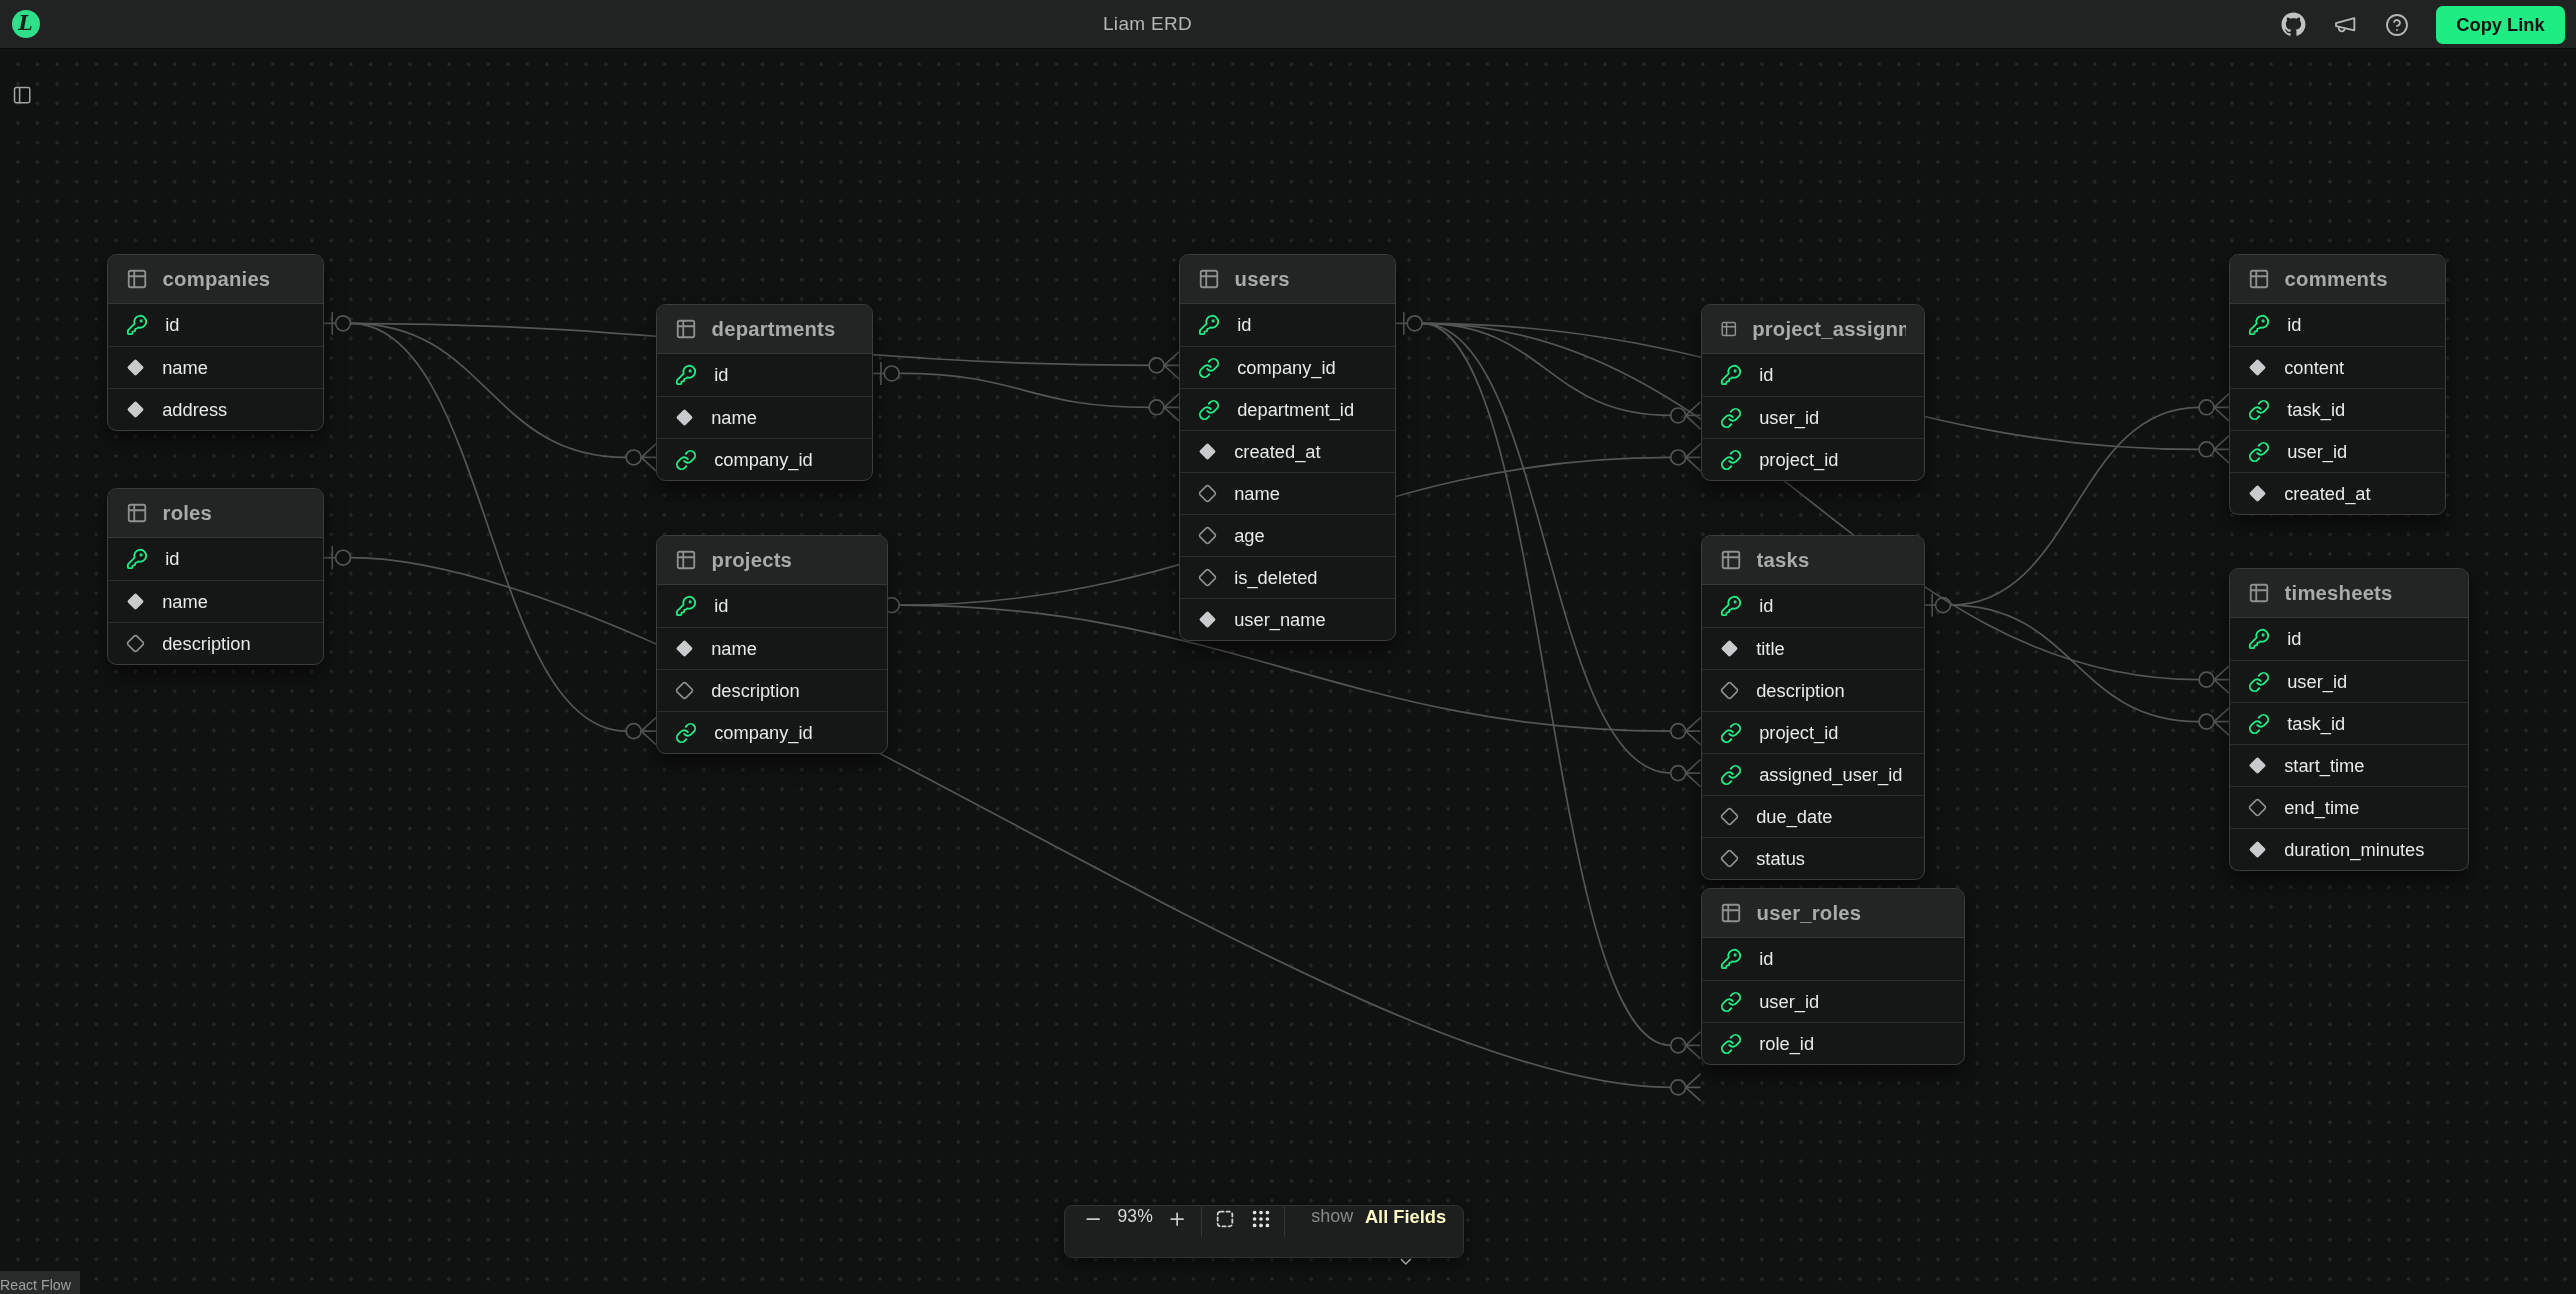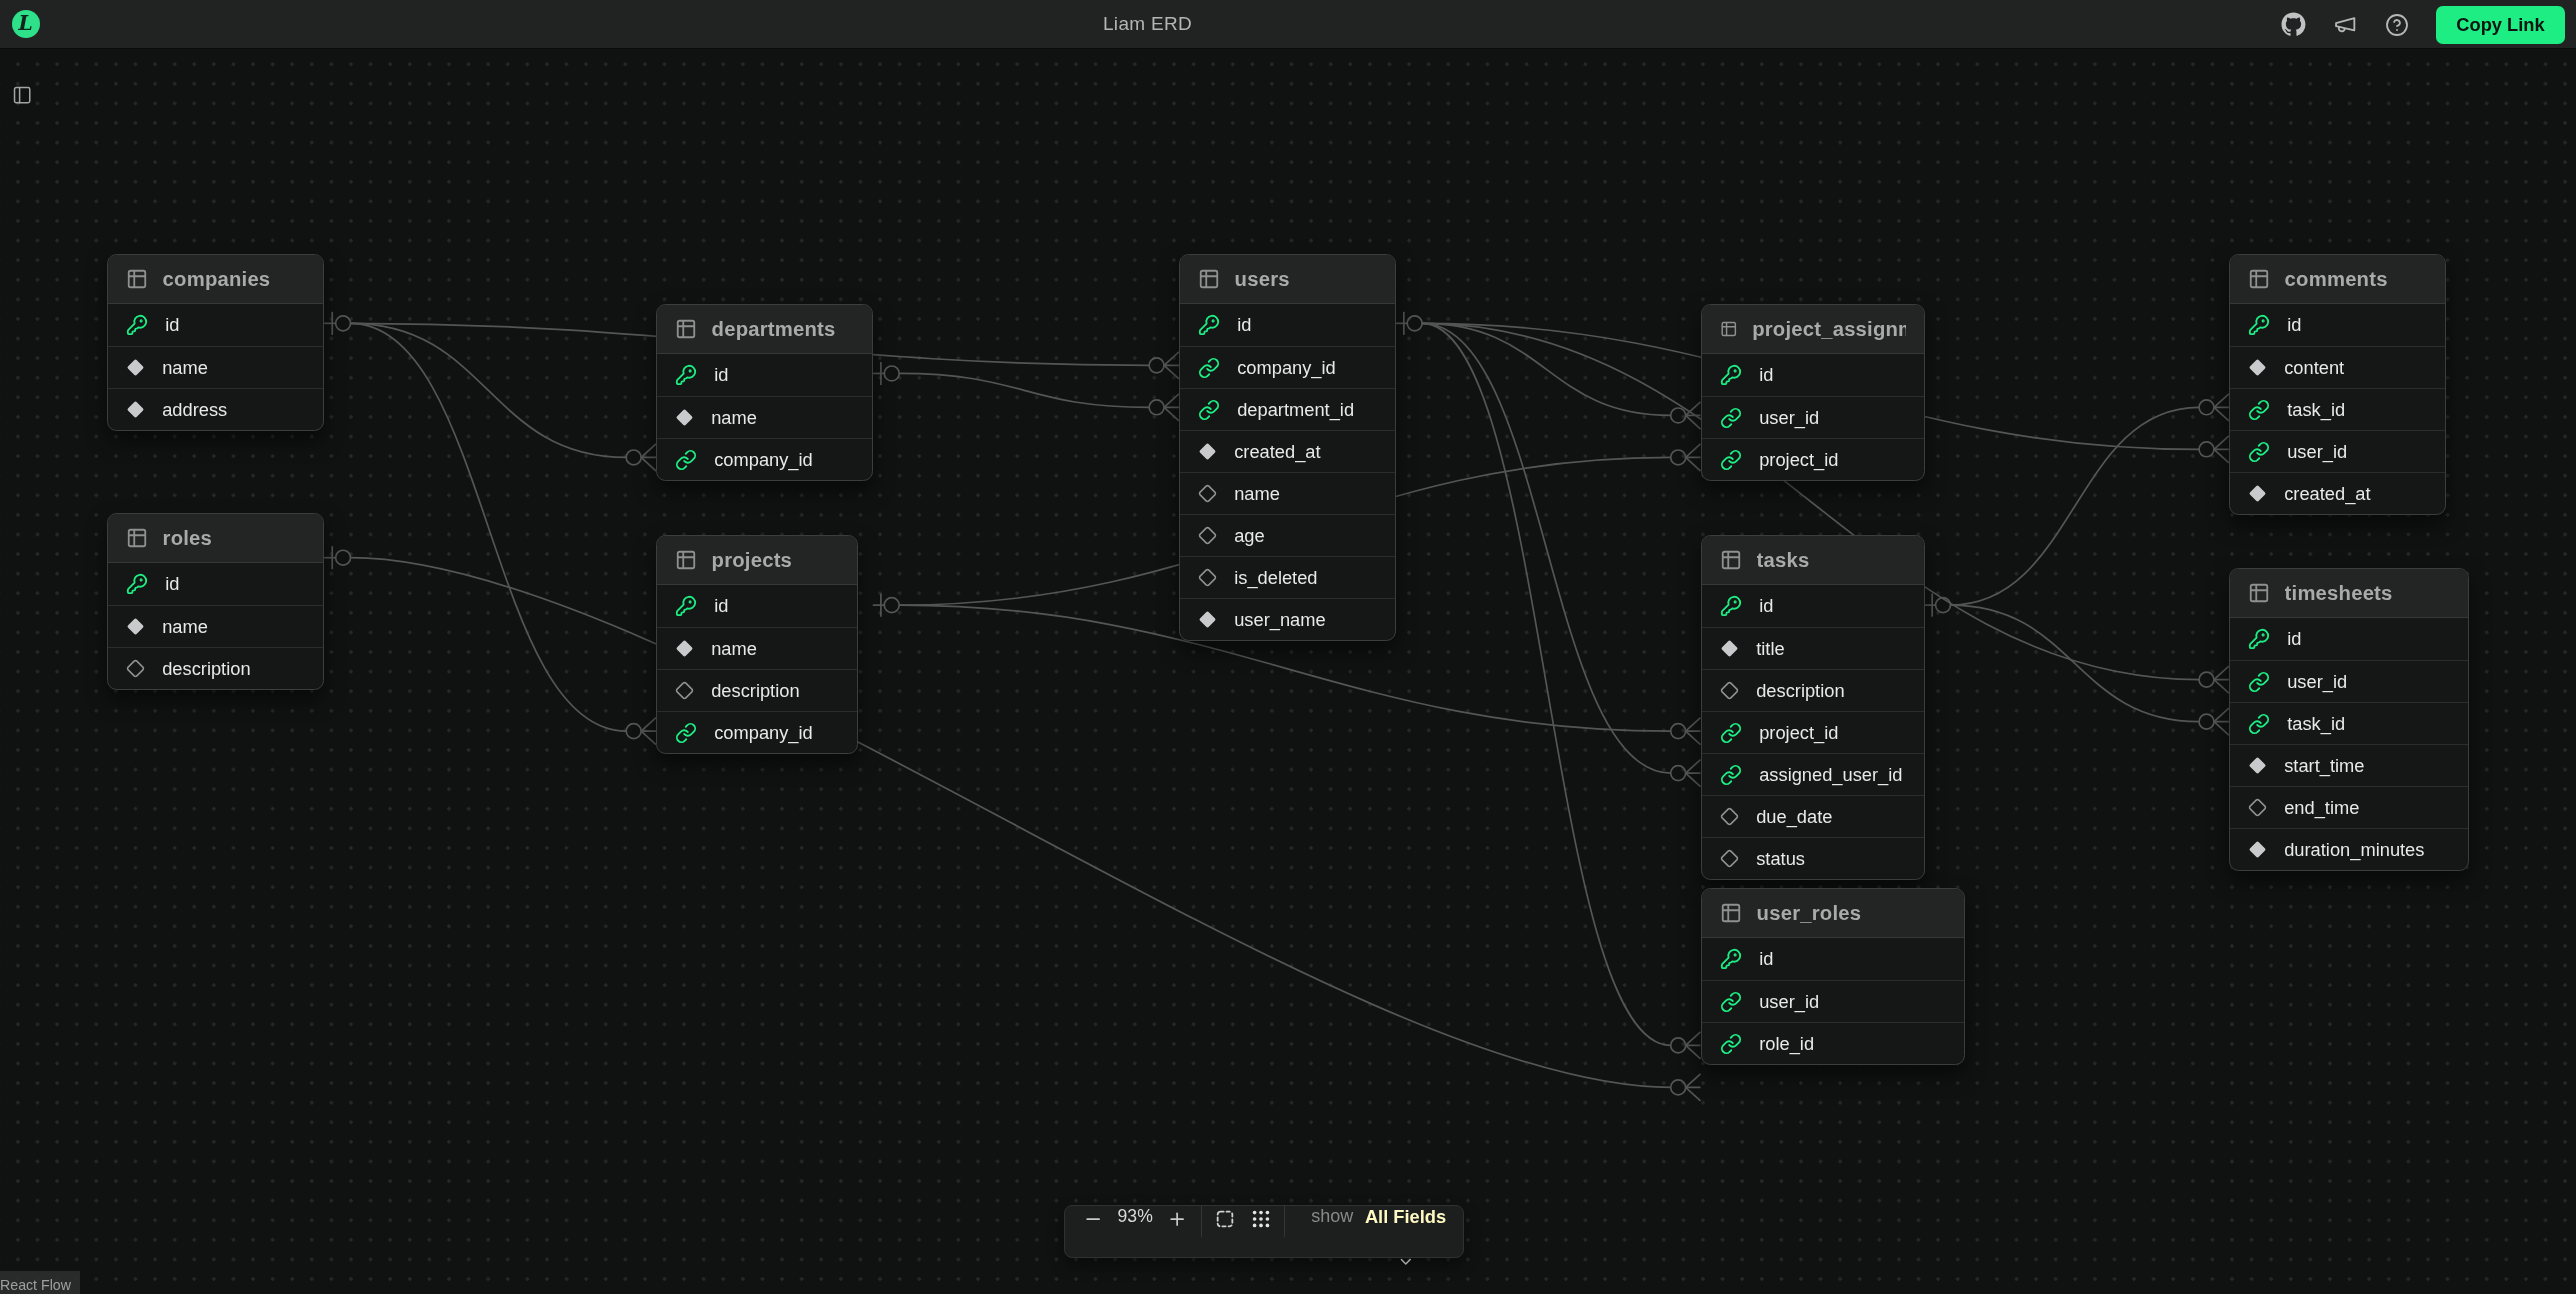--- a/index.html
+++ b/index.html
@@ -179,21 +179,21 @@
           </svg>
           <span>name</span>
         </div>
         <div class="t-row">
           <svg width="19" height="19" viewBox="0 0 24 24" fill="#c9cacb">
             <path d="M2.7 10.3a2.41 2.41 0 0 0 0 3.41l7.59 7.59a2.41 2.41 0 0 0 3.41 0l7.59-7.59a2.41 2.41 0 0 0 0-3.41l-7.59-7.59a2.41 2.41 0 0 0-3.41 0Z"></path>
           </svg>
           <span>address</span>
         </div>
       </div>
-      <div class="node" style="left: 107px; top: 439px; width: 217px; margin-top: 25px;">
+      <div class="node" style="left: 107px; top: 439px; width: 217px;">
         <div class="t-head">
           <svg width="22" height="22" viewBox="0 0 24 24" fill="none" stroke="#8f9090" stroke-width="2" stroke-linecap="round" stroke-linejoin="round">
             <path d="M9 3H5a2 2 0 0 0-2 2v4m6-6h10a2 2 0 0 1 2 2v4M9 3v18m0 0h10a2 2 0 0 0 2-2V9M9 21H5a2 2 0 0 1-2-2V9m0 0h18"></path>
           </svg>
           <span>roles</span>
         </div>
         <div class="t-row">
           <svg width="22" height="22" viewBox="0 0 24 24" fill="none" stroke="#1ded83" stroke-width="2" stroke-linecap="round" stroke-linejoin="round">
             <path d="M2.586 17.414A2 2 0 0 0 2 18.828V21a1 1 0 0 0 1 1h3a1 1 0 0 0 1-1v-1a1 1 0 0 1 1-1h1a1 1 0 0 0 1-1v-1a1 1 0 0 1 1-1h.172a2 2 0 0 0 1.414-.586l.814-.814a6.5 6.5 0 1 0-4-4z"></path>
             <circle cx="16.5" cy="7.5" r=".7"></circle>
@@ -234,21 +234,21 @@
           <span>name</span>
         </div>
         <div class="t-row">
           <svg width="22" height="22" viewBox="0 0 24 24" fill="none" stroke="#1ded83" stroke-width="2" stroke-linecap="round" stroke-linejoin="round">
             <path d="M10 13a5 5 0 0 0 7.54.54l3-3a5 5 0 0 0-7.07-7.07l-1.72 1.71"></path>
             <path d="M14 11a5 5 0 0 0-7.54-.54l-3 3a5 5 0 0 0 7.07 7.07l1.71-1.71"></path>
           </svg>
           <span>company_id</span>
         </div>
       </div>
-      <div class="node" style="left: 656px; top: 486px; width: 202px;">
+      <div class="node" style="left: 656px; top: 486px; width: 232px;">
         <div class="t-head">
           <svg width="22" height="22" viewBox="0 0 24 24" fill="none" stroke="#8f9090" stroke-width="2" stroke-linecap="round" stroke-linejoin="round">
             <path d="M9 3H5a2 2 0 0 0-2 2v4m6-6h10a2 2 0 0 1 2 2v4M9 3v18m0 0h10a2 2 0 0 0 2-2V9M9 21H5a2 2 0 0 1-2-2V9m0 0h18"></path>
           </svg>
           <span>projects</span>
         </div>
         <div class="t-row">
           <svg width="22" height="22" viewBox="0 0 24 24" fill="none" stroke="#1ded83" stroke-width="2" stroke-linecap="round" stroke-linejoin="round">
             <path d="M2.586 17.414A2 2 0 0 0 2 18.828V21a1 1 0 0 0 1 1h3a1 1 0 0 0 1-1v-1a1 1 0 0 1 1-1h1a1 1 0 0 0 1-1v-1a1 1 0 0 1 1-1h.172a2 2 0 0 0 1.414-.586l.814-.814a6.5 6.5 0 1 0-4-4z"></path>
             <circle cx="16.5" cy="7.5" r=".7"></circle>

